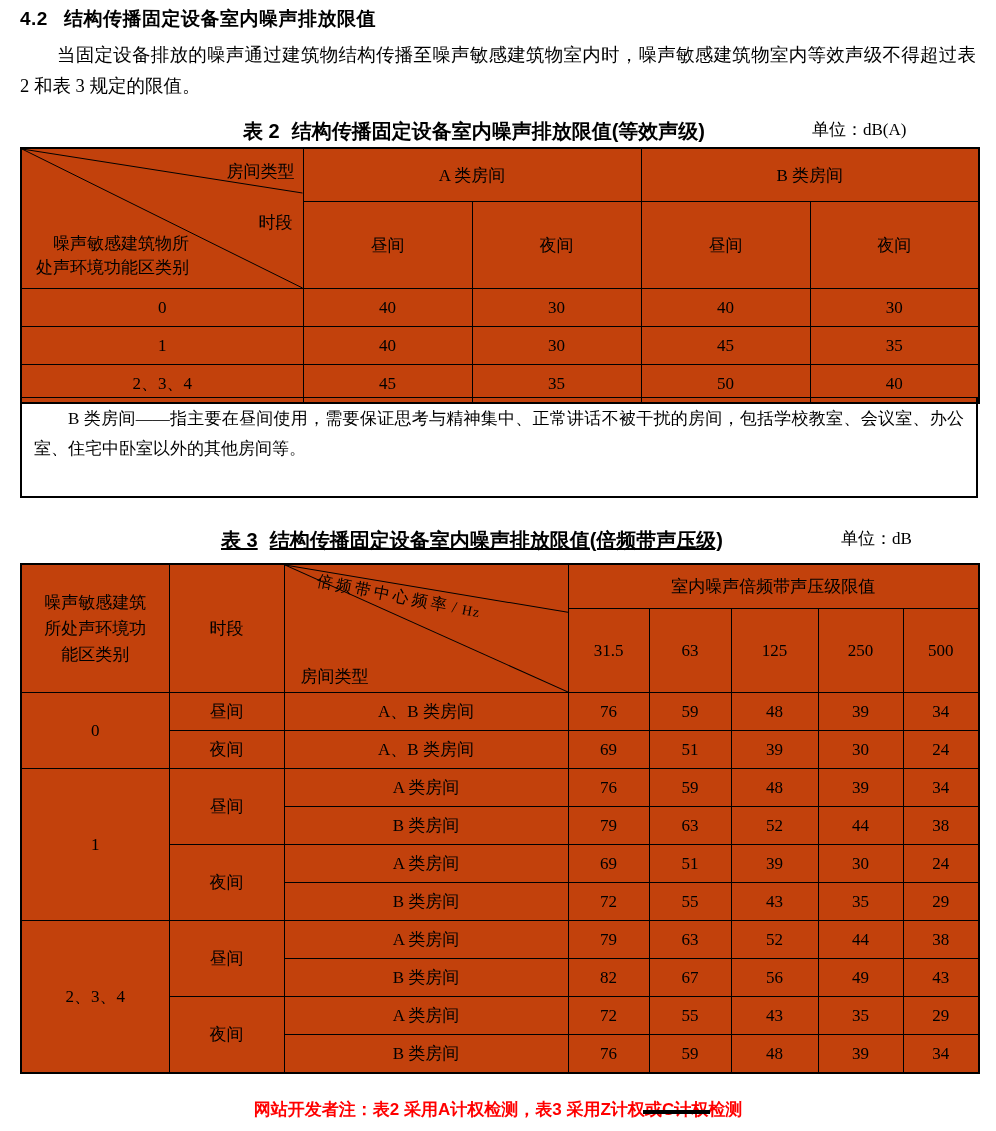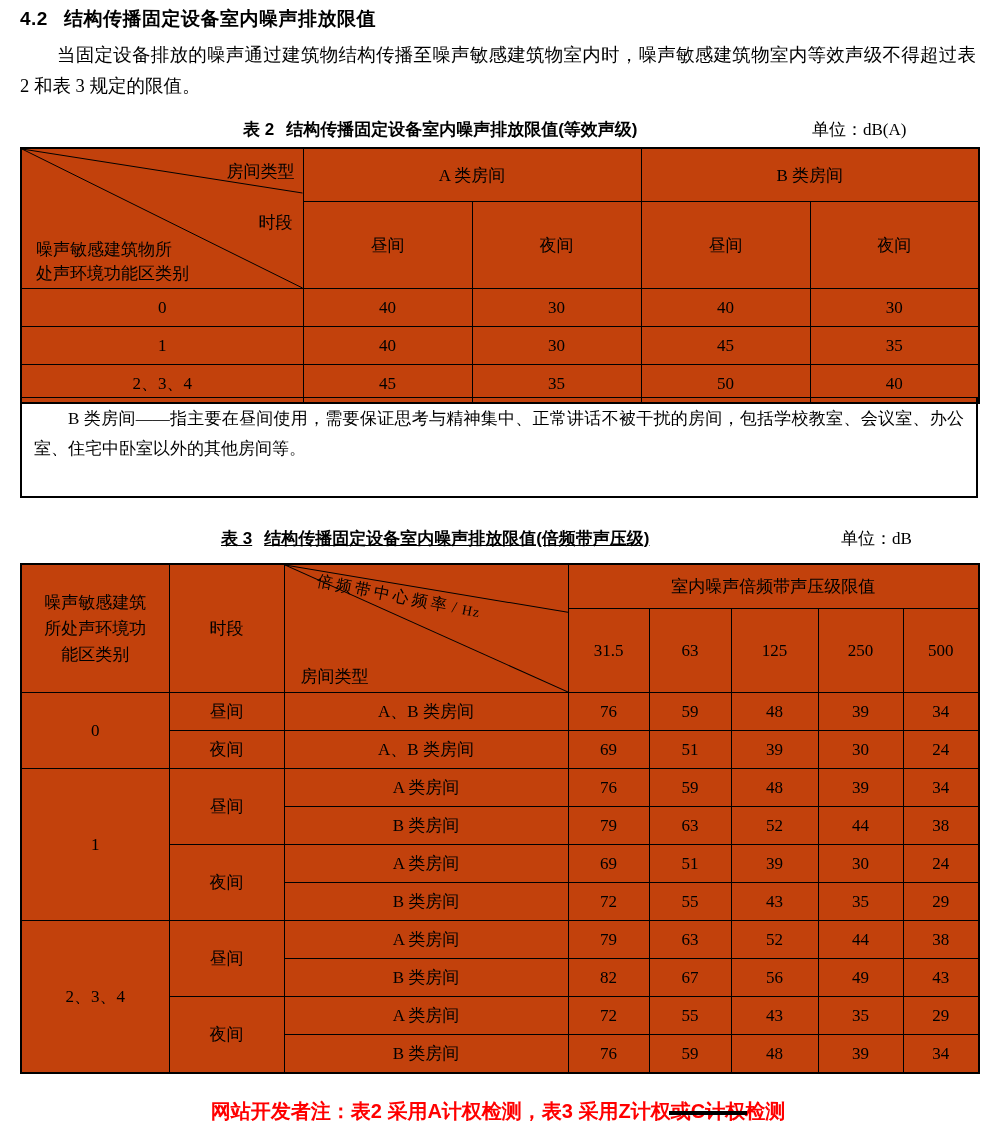--- a/index.html
+++ b/index.html
@@ -25,21 +25,21 @@
 
   .body-p{
     position:absolute;left:20px;top:40px;width:956px;
     font-size:18.5px;line-height:31px;text-align:justify;
     text-indent:2em;
   }
 
   
   .caption{
     position:absolute;font-family:"Liberation Sans","DejaVu Sans",sans-serif;
-    font-weight:bold;font-size:17px;white-space:nowrap;
+    font-weight:bold;font-size:20px;white-space:nowrap;
   }
   .caption .cap-label{margin-right:12px;}
   .cap-unit{
     position:absolute;font-family:"Liberation Serif","DejaVu Serif",serif;
     font-weight:normal;font-size:17px;white-space:nowrap;
   }
 
   
   table.doc{
     position:absolute;border-collapse:collapse;
@@ -52,21 +52,21 @@
   }
   table.doc{border:2px solid #000;}
   .tnum{font-family:"Liberation Serif","DejaVu Serif",serif;}
 
   
   .diag2{position:relative;padding:0 !important;overflow:hidden;}
   .diag2 svg{position:absolute;left:0;top:0;width:100%;height:100%;}
   .diag2 .lbl{position:absolute;white-space:nowrap;font-size:17px;}
   .diag2 .l-room{right:8px;top:11px;}
   .diag2 .l-time{right:10px;top:62px;}
-  .diag2 .l-cat{left:14px;bottom:2px;line-height:24px;text-align:left;}
+  .diag2 .l-cat{left:14px;bottom:8px;line-height:24px;text-align:right;}
 
   
   .diag3{position:relative;padding:0 !important;overflow:hidden;}
   .diag3 svg{position:absolute;left:0;top:0;width:100%;height:100%;}
   .diag3 .lbl{position:absolute;white-space:nowrap;}
   .diag3 .l-room{left:16px;bottom:4px;font-size:17px;}
   .diag3 .l-freq{
     left:34px;top:6px;font-size:16px;
     transform:rotate(11deg);transform-origin:left top;
     letter-spacing:1px;
@@ -83,21 +83,21 @@
   .notebox .ln2{text-indent:2em;}
 
   
   .stack{line-height:26px;}
 
   
   .footnote{
     position:absolute;left:0;top:1098px;width:996px;
     text-align:center;color:#ff0000;
     font-family:"Liberation Sans","DejaVu Sans",sans-serif;
-    font-size:20px;font-weight:bold;white-space:nowrap;
+    font-size:17px;font-weight:bold;white-space:nowrap;
   }
   .strike{position:relative;}
   .strike:after{
     content:"";position:absolute;left:-2px;right:-2px;top:52%;
     height:4px;background:#000;
   }
 </style>
 </head>
 <body>
 

